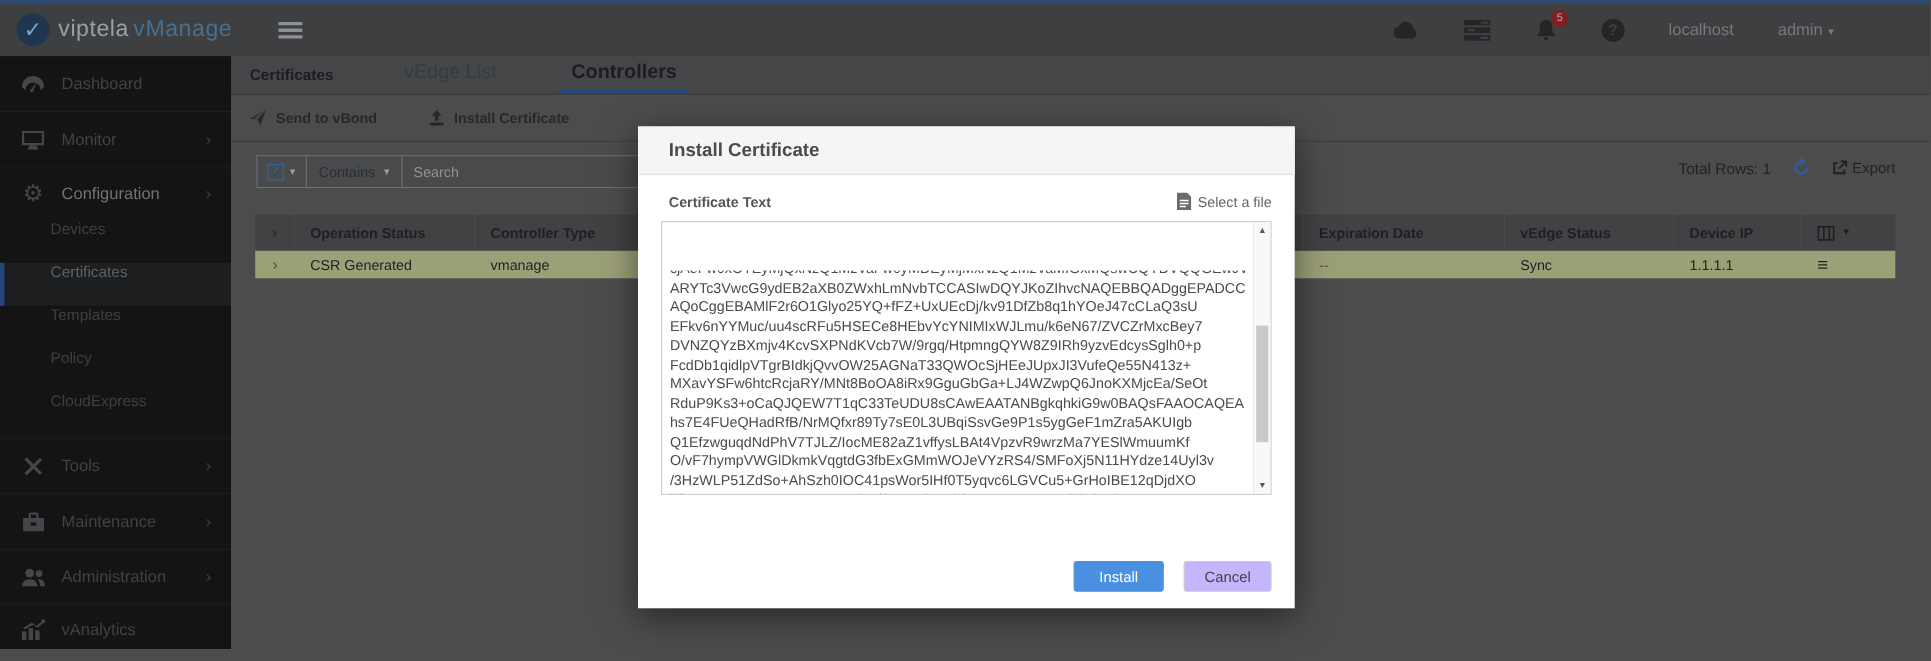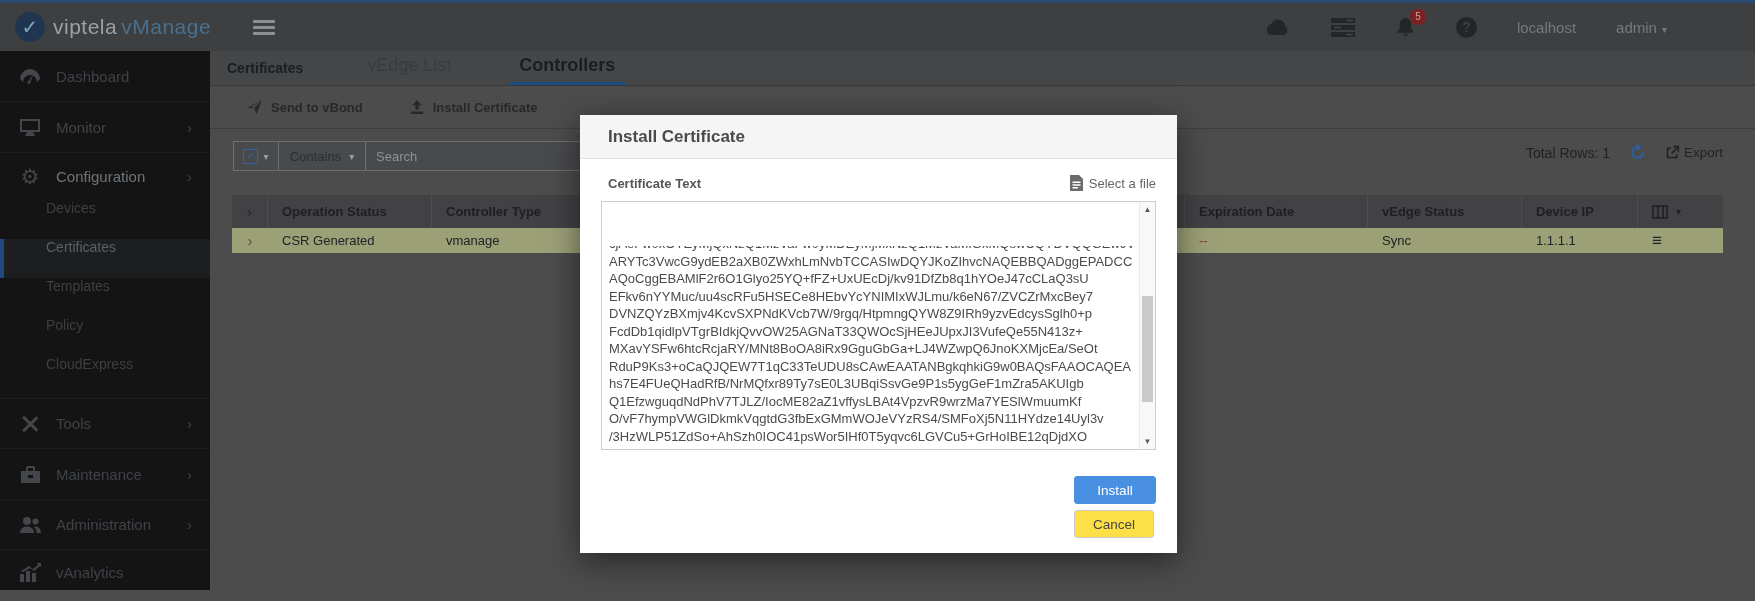--- a/index.html
+++ b/index.html
@@ -42,21 +42,21 @@
   .cfg-lbl{color:#6f7478 !important;}
 
   
   #main{position:absolute;left:210px;top:51px;width:1545px;height:550px;}
   #tabstrip{height:34px;background:#454648;border-bottom:1px solid #393939;
             display:flex;align-items:flex-end;padding-left:17px;}
   .page-title{font-size:14px;font-weight:bold;color:#1b1d20;padding:0 6px 9px 0;}
   .tab{font-size:18px;color:#353c42;padding:0 10px 9px 10px;margin-left:48px;cursor:pointer;}
   .tab.active{font-weight:bold;color:#1b1d20;border-bottom:3px solid #1d4d80;padding-bottom:6px;}
   #toolbar{height:42px;border-bottom:1px solid #3e3e3f;display:flex;align-items:center;
-           padding-left:36px;gap:46px;}
+           padding-left:16px;gap:46px;}
   .tool-btn{display:flex;align-items:center;gap:8px;font-size:13px;font-weight:bold;
             color:#26282a;cursor:pointer;}
   .tool-btn svg{fill:#26282a;}
 
   #filter-row{position:absolute;left:23px;top:90px;display:flex;height:30px;}
   .dd{border:1px solid #6c6e70;background:#494a4c;display:flex;align-items:center;
       justify-content:center;cursor:pointer;}
   .check-dd{width:44px;gap:5px;}
   .checkbox{width:13px;height:13px;border:1px solid #2e65a6;color:#2e65a6;font-size:10px;
             line-height:12px;text-align:center;}
@@ -105,25 +105,25 @@
             box-sizing:border-box;overflow:hidden;}
   #cert-clip{position:absolute;left:0;top:0;right:15px;bottom:0;overflow:hidden;padding:2px 0 0 7px;margin-top:44px;}
   #cert-text{margin:-13px 0 0 0;font-family:"Liberation Sans","DejaVu Sans",sans-serif;
              font-size:13px;line-height:17.5px;color:#4b4b4b;white-space:pre;}
   #cert-scrollbar{position:absolute;right:0;top:0;bottom:0;width:15px;background:#f8f8f8;
                   border-left:1px solid #e9e9e9;}
   .sb-arrow{position:absolute;left:0;width:15px;height:15px;color:#5a5a5a;font-size:8px;
             text-align:center;line-height:15px;cursor:pointer;}
   .sb-up{top:0;} .sb-down{bottom:0;}
   #sb-thumb{position:absolute;left:2px;width:11px;top:94px;height:106px;background:#c9c9c9;cursor:grab;}
-  #modal-footer{position:absolute;right:21px;bottom:15px;display:flex;gap:6px;flex-direction:column;}
+  #modal-footer{position:absolute;right:21px;bottom:15px;display:flex;gap:18px;}
   .btn{height:28px;border-radius:3px;font-size:13.5px;display:flex;align-items:center;
        justify-content:center;cursor:pointer;box-sizing:border-box;}
   .btn-install{width:82px;background:#4a90e2;color:#fff;border:1px solid #4a90e2;}
-  .btn-cancel{width:80px;background:#fde047;color:#454545;border:1px solid #ccc;}
+  .btn-cancel{width:80px;background:#c4b5fd;color:#454545;border:1px solid #ccc;}
 </style>
 </head>
 <body>
 
 <div id="app">
 
   <div id="topstrip"></div>
 
   <div id="navbar">
     <div class="logo-circle">

